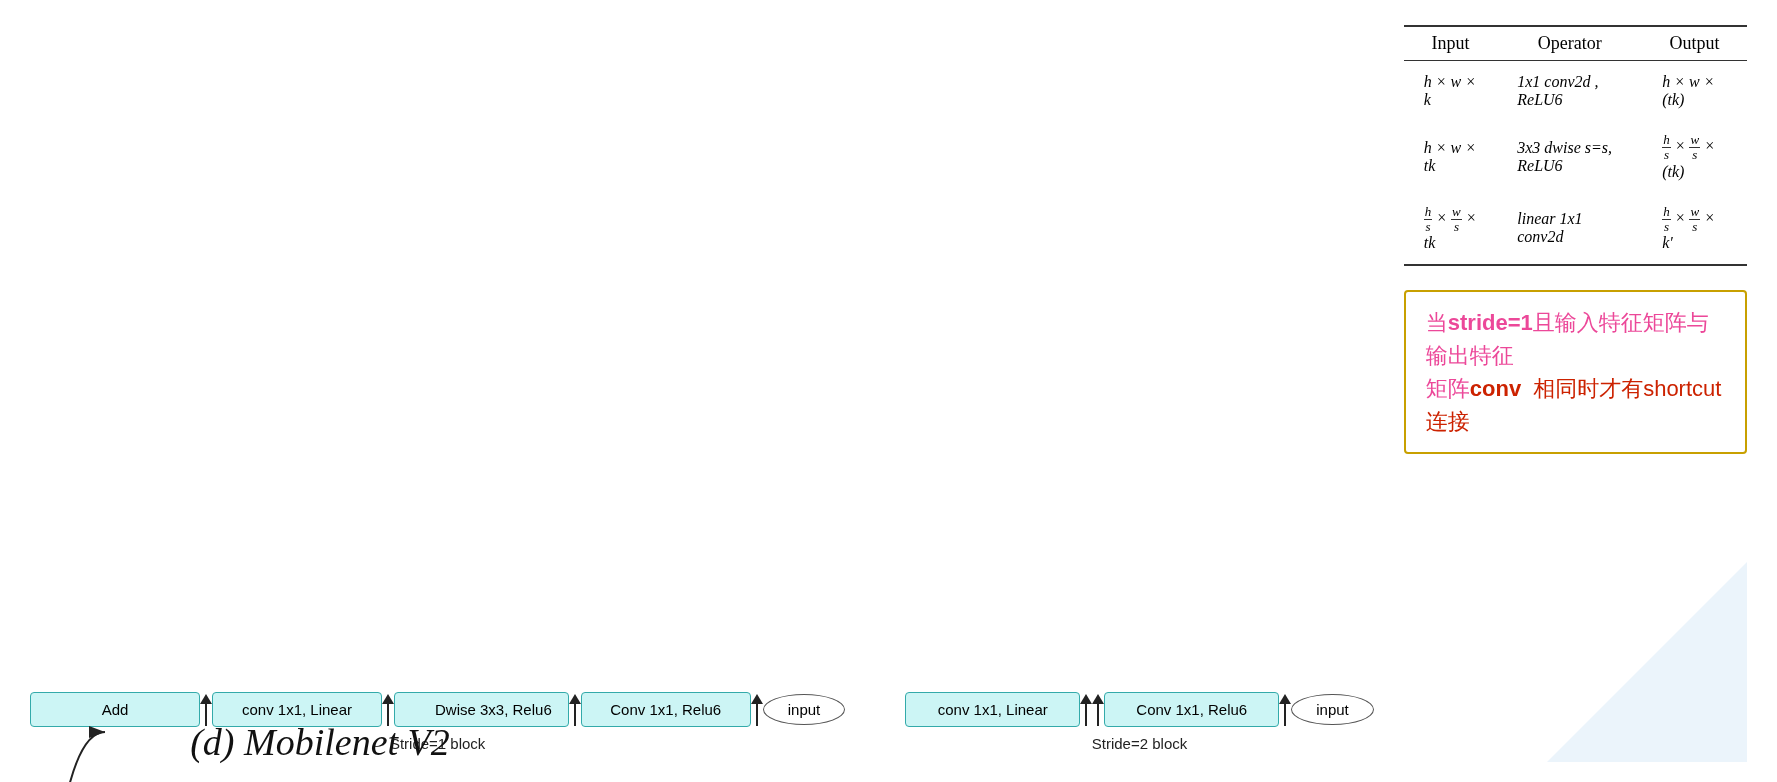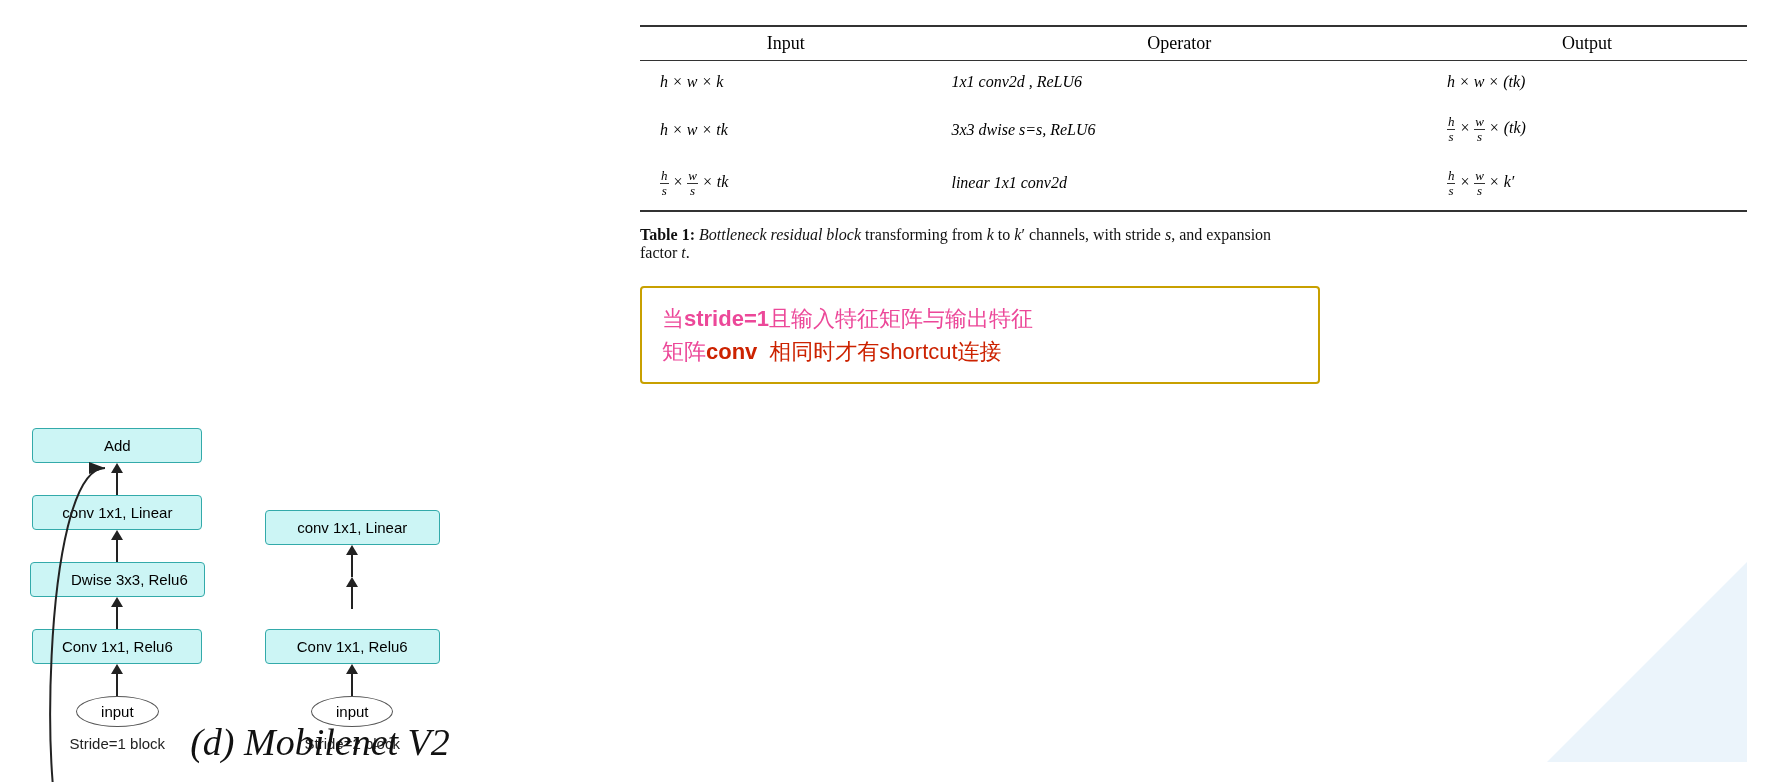--- a/index.html
+++ b/index.html
@@ -130,21 +130,20 @@
       bottom: 0;
       width: 0;
       height: 0;
       border-right: 200px solid #d8eaf8;
       border-top: 200px solid transparent;
       opacity: 0.5;
     }
     
     .stack-col {
       display: flex;
-      flex-direction: column;
       align-items: center;
       gap: 0;
     }
     .v-arrow {
       display: flex;
       flex-direction: column;
       align-items: center;
       height: 32px;
       position: relative;
     }
@@ -343,23 +342,20 @@
             <span class="frac">
                 <span class="frac-num"><i>w</i></span>
                 <span class="frac-den"><i>s</i></span>
               </span>
             × <i>k</i>′
           </td>
         </tr>
       </tbody>
     </table>
 
-    <div class="table-caption">
-      <span><b>Table 1:</b> <i>Bottleneck residual block</i> transforming from <i>k</i> to <i>k</i>′ channels, with stride <i>s</i>, and expansion factor <i>t</i>.</span>
-    </div>
 
     <div class="note-box">
       <span>
         <span class="blue-part">当<b>stride=1</b>且输入特征矩阵与输出特征</span>
       </span>
       <br>
       <span>
         <span class="blue-part">矩阵</span><b>conv</b><span style="color:#cc2200;margin-left:12px;">相同时才有shortcut连接</span>
       </span>
     </div>

